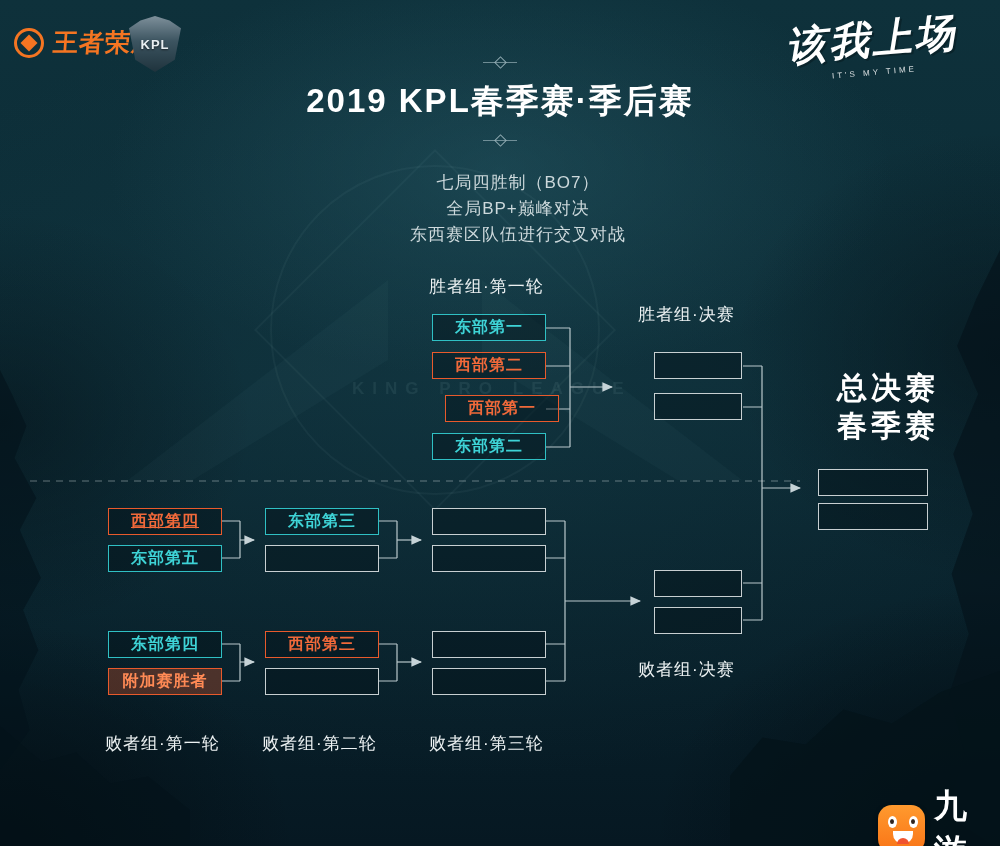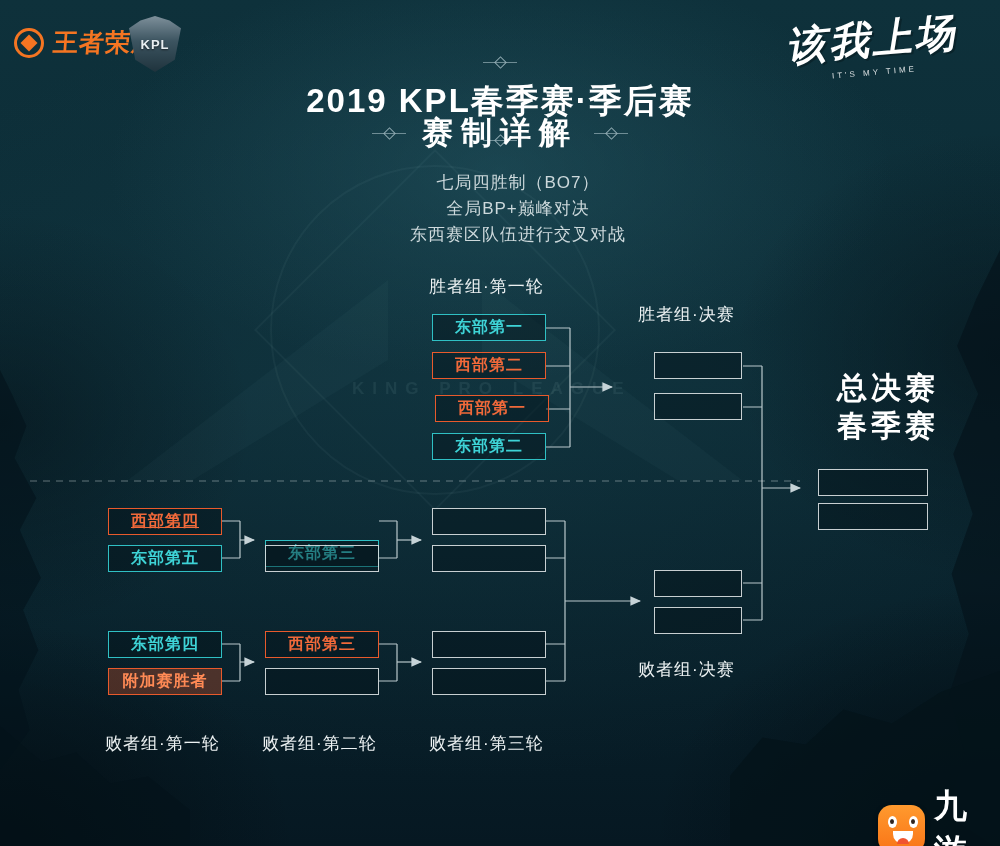--- a/index.html
+++ b/index.html
@@ -117,25 +117,20 @@
   <div class="slogan">
     <div class="slogan-main">该我上场</div>
     <div class="slogan-sub">IT'S MY TIME</div>
   </div>
 
   <div class="title-row" style="top:62px;flex-direction:column;">
     <span class="orn"></span>
     <h1 class="title">2019 KPL春季赛·季后赛</h1>
     <span class="orn"></span>
   </div>
-  <div class="title-row" style="top:112px;">
-    <span class="orn"></span>
-    <h2 class="subtitle">赛制详解</h2>
-    <span class="orn"></span>
-  </div>
   <div class="rules">
     <div>七局四胜制（BO7）</div>
     <div>全局BP+巅峰对决</div>
     <div>东西赛区队伍进行交叉对战</div>
   </div>
 
   <svg class="connectors" width="1000" height="846" viewBox="0 0 1000 846">
     <defs>
       <marker id="arr" markerWidth="9" markerHeight="8" refX="8" refY="4" orient="auto">
         <path d="M0,0 L9,4 L0,8 Z" fill="#c6d3d7"></path>
@@ -167,39 +162,39 @@
 
   <div class="blabel" style="left:429px;top:275px;">胜者组·第一轮</div>
   <div class="blabel" style="left:638px;top:303px;">胜者组·决赛</div>
   <div class="blabel" style="left:638px;top:658px;">败者组·决赛</div>
   <div class="blabel" style="left:105px;top:732px;">败者组·第一轮</div>
   <div class="blabel" style="left:262px;top:732px;">败者组·第二轮</div>
   <div class="blabel" style="left:429px;top:732px;">败者组·第三轮</div>
 
   <div class="box teal" style="left:432px;top:314px;">东部第一</div>
   <div class="box orange" style="left:432px;top:352px;">西部第二</div>
-  <div class="box orange" style="left:435px;top:395px;">西部第一</div>
+  <div class="box orange" style="left:445px;top:395px;">西部第一</div>
   <div class="box teal" style="left:432px;top:433px;">东部第二</div>
 
   <div class="box empty w88" style="left:654px;top:352px;"></div>
   <div class="box empty w88" style="left:654px;top:393px;"></div>
 
   <div class="grand-title">
     <div>总决赛</div>
     <div>春季赛</div>
   </div>
   <div class="box empty w110" style="left:818px;top:469px;"></div>
   <div class="box empty w110" style="left:818px;top:503px;"></div>
 
   <div class="box orange" style="left:108px;top:508px;text-decoration:underline;">西部第四</div>
   <div class="box teal" style="left:108px;top:545px;">东部第五</div>
   <div class="box teal" style="left:108px;top:631px;">东部第四</div>
   <div class="box orange filled" style="left:108px;top:668px;">附加赛胜者</div>
 
-  <div class="box teal" style="left:265px;top:540px;">东部第三</div>
+  <div class="box teal" style="left:265px;top:508px;">东部第三</div>
   <div class="box empty" style="left:265px;top:545px;"></div>
   <div class="box orange" style="left:265px;top:631px;">西部第三</div>
   <div class="box empty" style="left:265px;top:668px;"></div>
 
   <div class="box empty" style="left:432px;top:508px;"></div>
   <div class="box empty" style="left:432px;top:545px;"></div>
   <div class="box empty" style="left:432px;top:631px;"></div>
   <div class="box empty" style="left:432px;top:668px;"></div>
 
   <div class="box empty w88" style="left:654px;top:570px;"></div>

